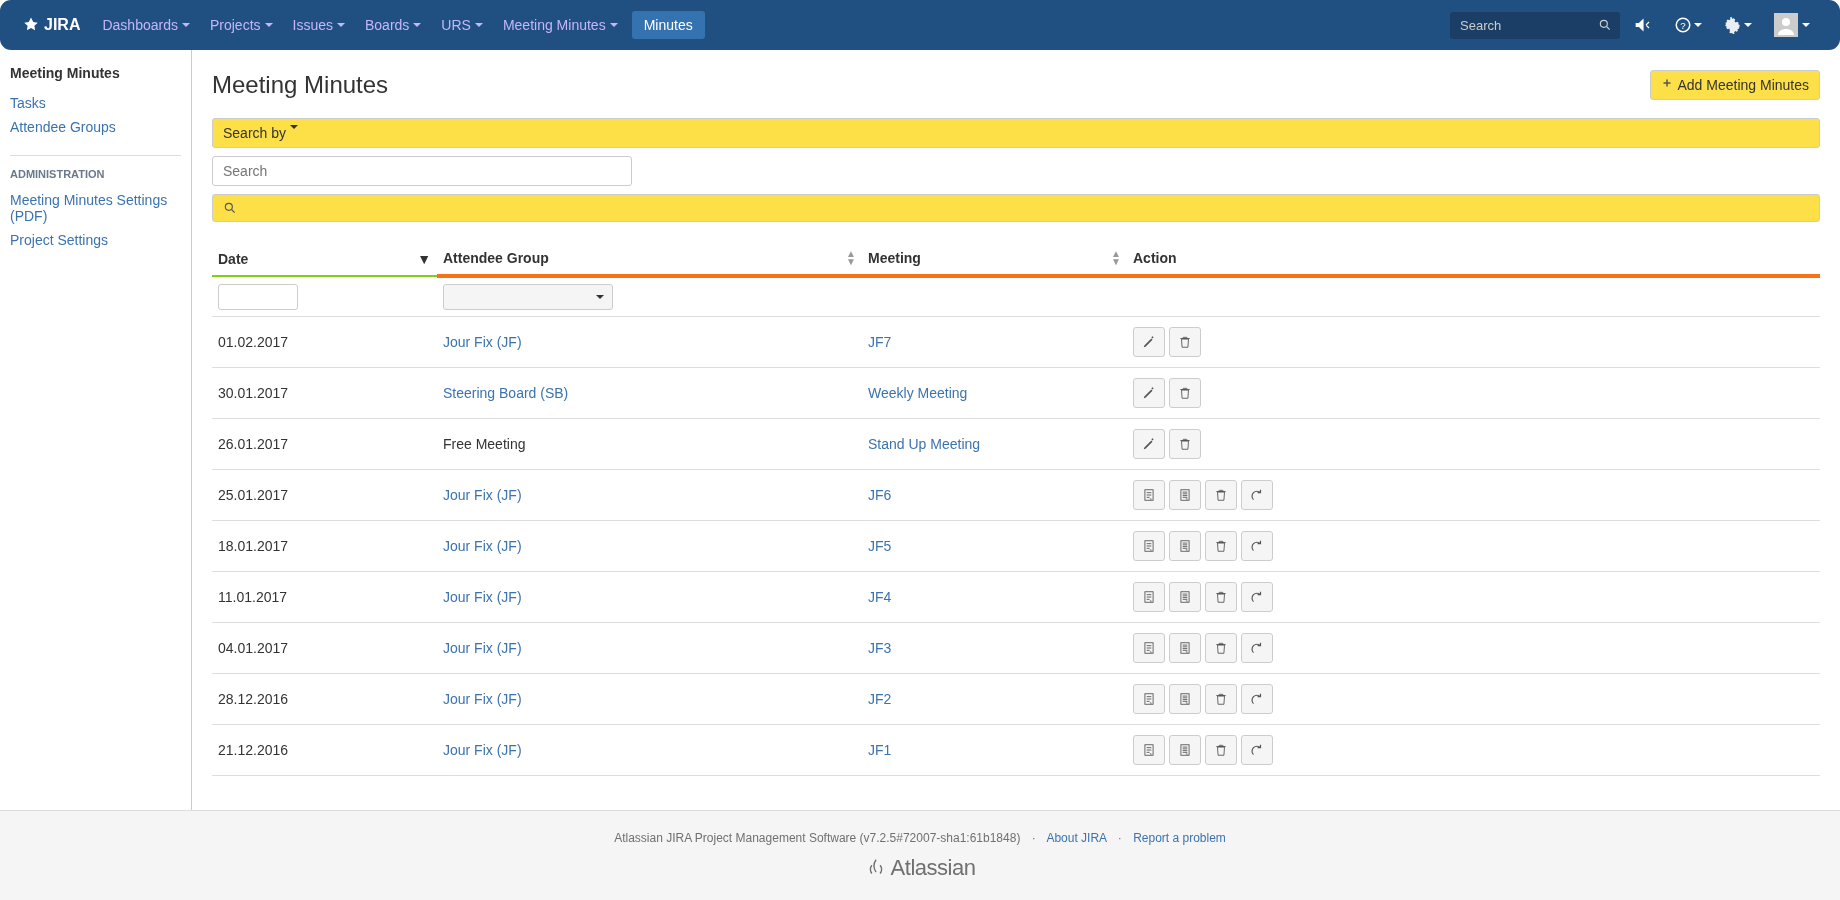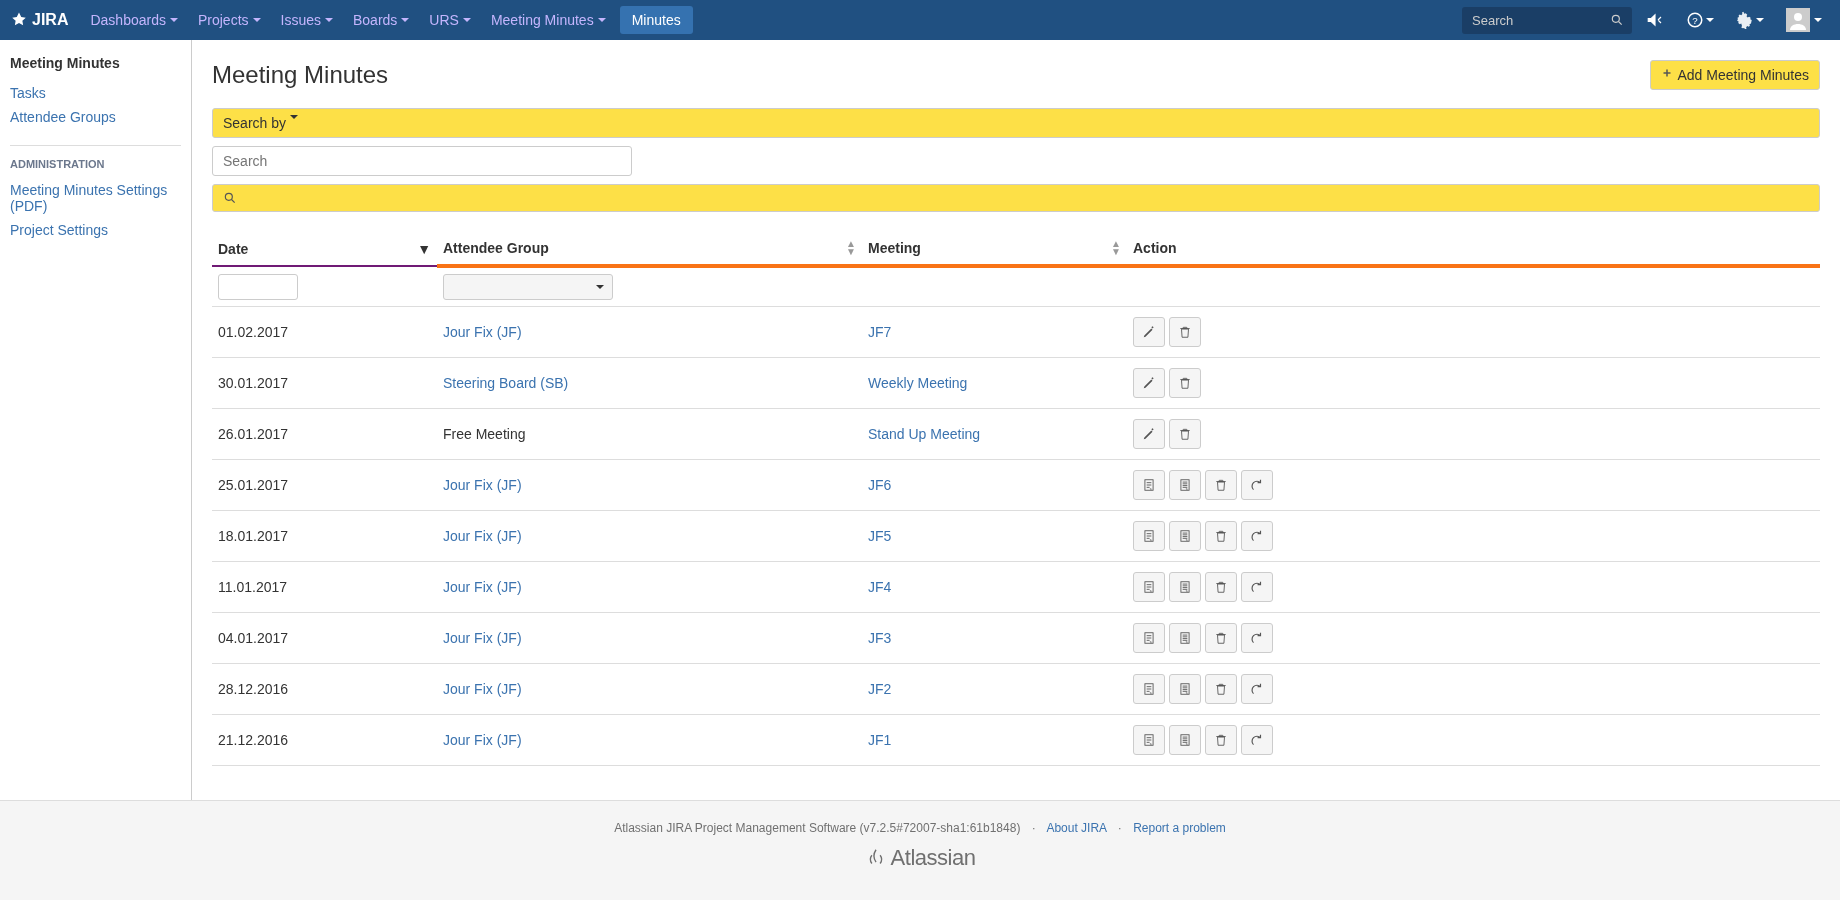--- a/index.html
+++ b/index.html
@@ -1,20 +1,20 @@
 <!DOCTYPE html>
 <html><head>
 <meta charset="utf-8">
 <style>
 * { margin: 0; padding: 0; box-sizing: border-box; }
 body { font-family: Arial, Helvetica, sans-serif; font-size: 14px; color: #333; background: #fff; }
 a { color: #3b73af; text-decoration: none; cursor: pointer; }
 
 
-.topnav { background: #205081; color: #fff; height: 40px; display: flex; align-items: center; padding: 0 10px; }
+.topnav { background: #205081; color: #fff; height: 50px; display: flex; align-items: center; padding: 0 22px; border-radius: 11px; }
 .logo { display: flex; align-items: center; margin-right: 12px; font-weight: bold; font-size: 16px; }
 .logo svg { margin-right: 4px; }
 .nav-items { display: flex; align-items: center; flex: 1; }
 .nav-item { color: #c4b5fd; padding: 0 10px; height: 40px; display: flex; align-items: center; cursor: pointer; font-size: 14px; text-align: right; }
 .nav-item .caret { margin-left: 4px; }
 .create-btn { background: #3572b0; color: #fff; border: none; padding: 6px 12px; border-radius: 3px; cursor: pointer; font-size: 14px; margin-left: 4px; }
 .nav-right { display: flex; align-items: center; gap: 6px; }
 .search-box { background: #1a3e66; border: none; color: #fff; padding: 6px 28px 6px 10px; border-radius: 3px; width: 170px; font-size: 13px; }
 .search-box::placeholder { color: #ccc; }
 .search-wrap { position: relative; }
@@ -39,21 +39,21 @@
 
 
 .search-row { display: flex; gap: 8px; margin-bottom: 20px; flex-direction: column; }
 .search-input { border: 1px solid #ccc; border-radius: 3px; padding: 6px 10px; width: 420px; font-size: 14px; }
 
 
 table { width: 100%; border-collapse: collapse; }
 th { text-align: left; font-weight: bold; padding: 8px 6px; border-bottom: 4px solid #f97316; font-size: 14px; position: relative; }
 .sort-arrows { float: right; color: #999; font-size: 10px; line-height: 8px; }
 .sort-down { float: right; color: #333; }
-th.date-col { width: 225px; border-bottom: 2px solid #701a75; }
+th.date-col { width: 225px; border-bottom: 2px solid #84cc16; }
 th.ag-col { width: 425px; }
 th.mt-col { width: 265px; }
 td { padding: 10px 6px; border-bottom: 1px solid #ddd; font-size: 14px; vertical-align: middle; }
 .filter-row td { padding: 6px; border-bottom: 1px solid #ddd; }
 .filter-input { border: 1px solid #ccc; border-radius: 3px; padding: 4px 6px; width: 80px; height: 26px; }
 .filter-dd { border: 1px solid #ccc; border-radius: 3px; background: #f5f5f5; width: 170px; height: 26px; display: flex; align-items: center; justify-content: flex-end; padding: 0 8px; cursor: pointer; }
 .action-btn { background: #f5f5f5; border: 1px solid #ccc; border-radius: 3px; width: 32px; height: 30px; cursor: pointer; display: inline-flex; align-items: center; justify-content: center; margin-right: 4px; color: #555; }
 
 
 .footer { border-top: 1px solid #ddd; background: #f5f5f5; padding: 20px 0 30px; text-align: center; color: #707070; font-size: 12px; }

